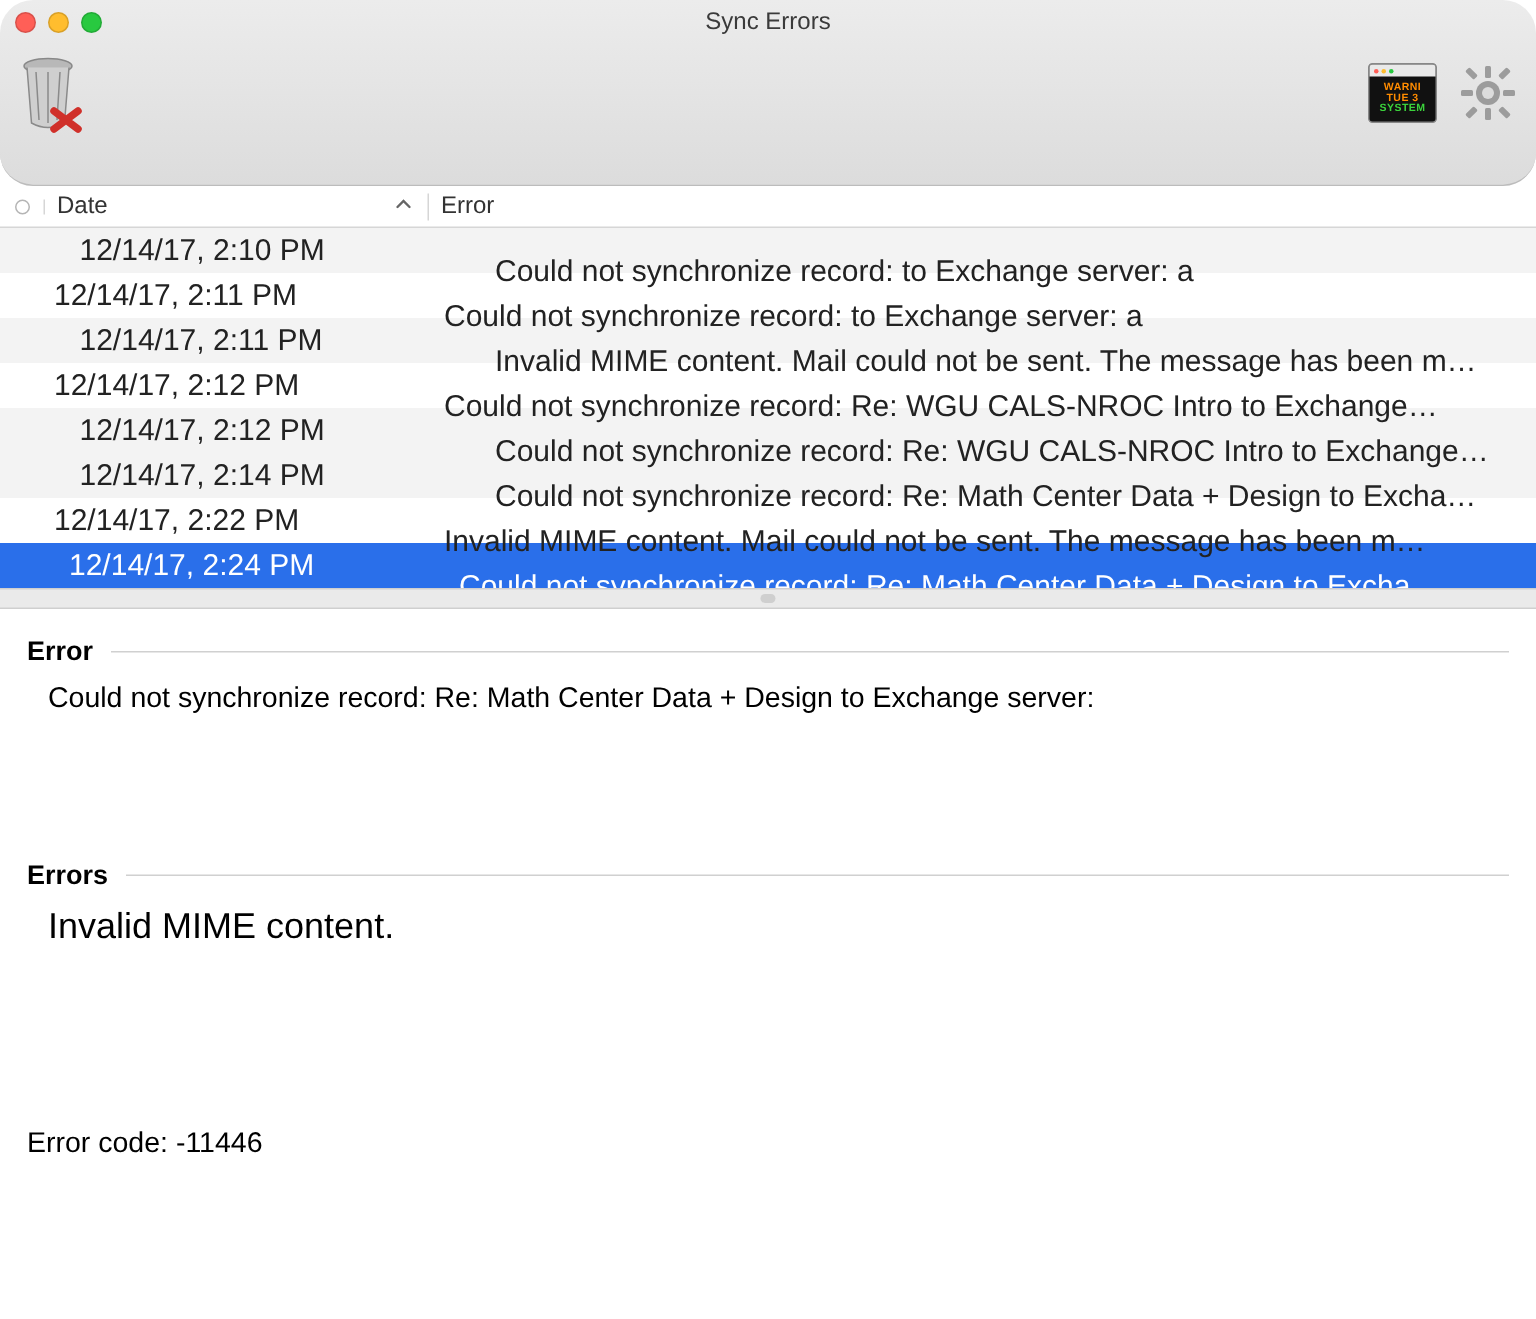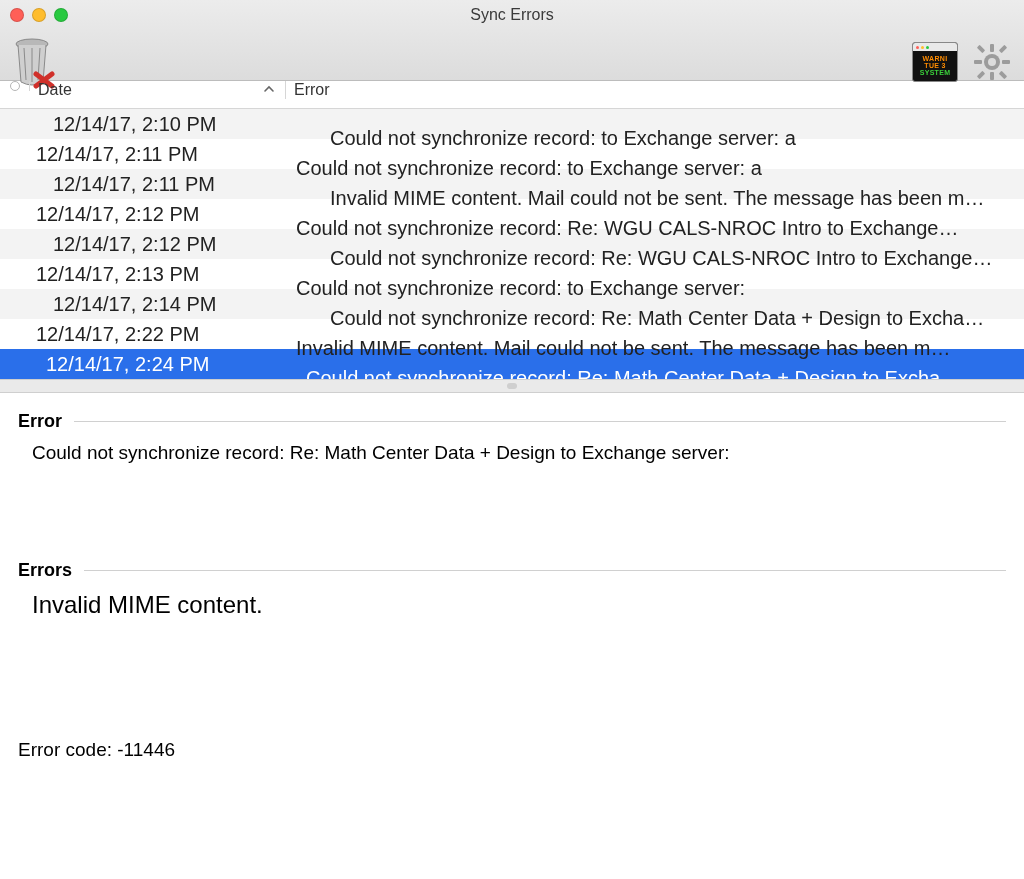--- a/index.html
+++ b/index.html
@@ -1,21 +1,22 @@
 <!DOCTYPE html>
 <html><head>
 <meta charset="utf-8">
 <style>
   * { box-sizing: border-box; margin: 0; padding: 0; }
   html, body { width: 1024px; height: 879px; font-family: -apple-system, "Helvetica Neue", Arial, sans-serif; background: #fff; overflow: hidden; }
   .titlebar {
-    height: 81px;
+    height: 124px;
     background: linear-gradient(#ececec, #dcdcdc);
     border-bottom: 1px solid #bcbcbc;
     position: relative;
+    border-radius: 22px;
   }
   .traffic-lights { position: absolute; top: 8px; left: 10px; display: flex; gap: 8px; }
   .tl { width: 14px; height: 14px; border-radius: 50%; border: 0.5px solid rgba(0,0,0,0.15); }
   .tl.red { background: #ff5f57; }
   .tl.yellow { background: #ffbd2e; }
   .tl.green { background: #28c940; }
   .window-title {
     position: absolute; top: 6px; left: 0; right: 0; text-align: center;
     font-size: 16px; color: #3a3a3a;
   }
@@ -26,21 +27,21 @@
     width: 46px; height: 40px; background:#111; border:1px solid #888; border-radius:3px;
     display:flex; flex-direction:column; align-items:center; justify-content:center;
     padding:2px; position:relative;
   }
   .warn-btn .hdr { width:100%; height:8px; background:#e9e9e9; border-radius:2px 2px 0 0; position:absolute; top:0; left:0; display:flex; gap:2px; padding-left:3px; align-items:center;}
   .warn-btn .hdr span{width:3px;height:3px;border-radius:50%;}
   .warn-btn .txt { font-size:7px; font-weight:bold; letter-spacing:0.3px; color:#ff8c00; line-height:1; margin-top:6px; text-align:center;}
   .gear-btn { width:44px; height:44px; display:flex; align-items:center; justify-content:center; }
   
   .header-row {
-    height: 28px; display: flex; align-items: flex-start;
+    height: 28px; display: flex; align-items: center;
     border-bottom: 1px solid #d6d6d6; background: #fff; font-size: 16px; color:#333;
   }
   .hcol { display:flex; align-items:center; border-right: 1px solid #d6d6d6; padding: 0 8px; position:relative; }
   .hcol.status { width: 30px; justify-content:center; padding:0; }
   .hcol.date { width: 256px; }
   .hcol.error { flex: 1; border-right: none; }
   .sort-caret { position:absolute; right:10px; }
   .status-dot { width:10px; height:10px; border:1.5px solid #b5b5b5; border-radius:50%; }
   
   .table-body { }
@@ -152,25 +153,20 @@
   <div class="row">
     <div class="cell status"></div>
     <div class="cell date">12/14/17, 2:12 PM</div>
     <div class="cell error">Could not synchronize record: Re: WGU CALS-NROC Intro to Exchange…</div>
   </div>
   <div class="row striped">
     <div class="cell status"></div>
     <div class="cell date">12/14/17, 2:12 PM</div>
     <div class="cell error">Could not synchronize record: Re: WGU CALS-NROC Intro to Exchange…</div>
   </div>
-  <div class="row">
-    <div class="cell status"></div>
-    <div class="cell date">12/14/17, 2:13 PM</div>
-    <div class="cell error">Could not synchronize record:  to Exchange server:</div>
-  </div>
   <div class="row striped">
     <div class="cell status"></div>
     <div class="cell date">12/14/17, 2:14 PM</div>
     <div class="cell error">Could not synchronize record: Re: Math Center Data + Design to Excha…</div>
   </div>
   <div class="row">
     <div class="cell status"></div>
     <div class="cell date">12/14/17, 2:22 PM</div>
     <div class="cell error">Invalid MIME content. Mail could not be sent. The message has been m…</div>
   </div>

